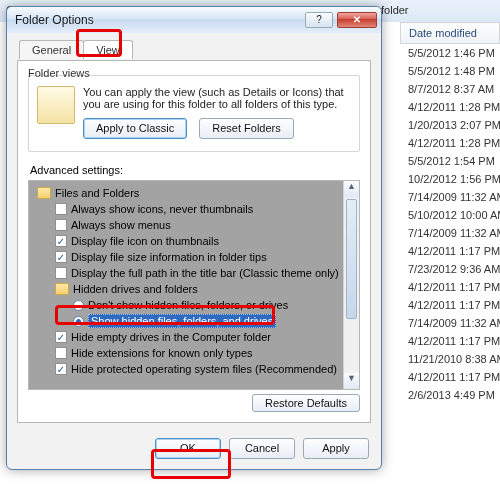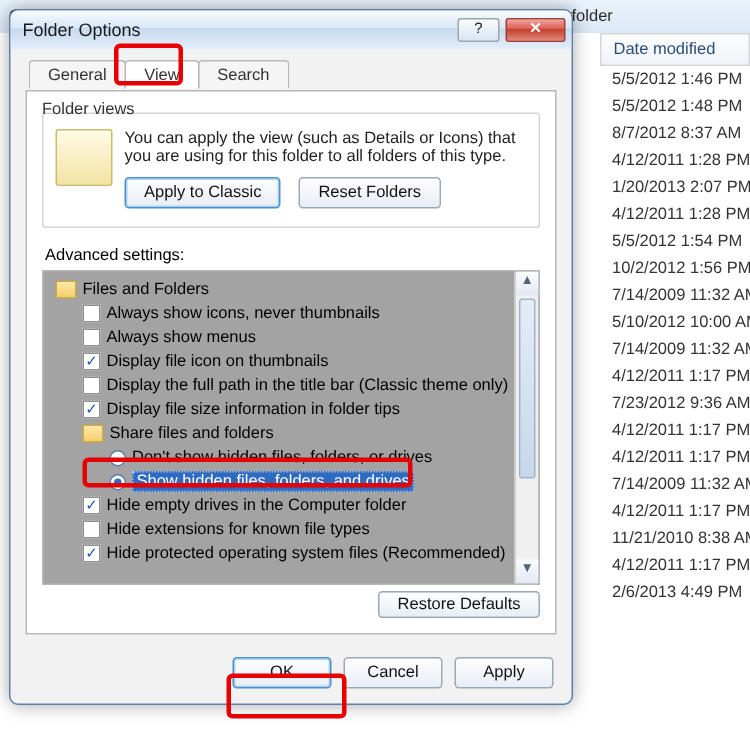--- a/index.html
+++ b/index.html
@@ -89,21 +89,20 @@
   <div class="titlebar">
     <span>Folder Options</span>
     <span class="spacer"></span>
     <span class="tb-btn">?</span>
     <span class="tb-btn tb-close">✕</span>
   </div>
 
   <div class="tabs">
     <div class="tab">General</div>
     <div class="tab active">View</div>
-    <div class="tab">Search</div>
   </div>
 
   <div class="tabpane">
     <span class="group-label">Folder views</span>
     <div class="folder-views">
       <div class="fv-icon"></div>
       <div class="fv-body">
         <div>You can apply the view (such as Details or Icons) that you are using for this folder to all folders of this type.</div>
         <div class="fv-btns">
           <div class="btn default">Apply to Classic</div>
@@ -124,46 +123,46 @@
         </div>
       <div class="node lvl2">
           <span class="chk"></span>
           <span>Always show menus</span>
         </div>
       <div class="node lvl2">
           <span class="chk on"></span>
           <span>Display file icon on thumbnails</span>
         </div>
       <div class="node lvl2">
+          <span class="chk on"></span>
+          <span>Display file size information in folder tips</span>
+        </div>
+      <div class="node lvl2">
           <span class="chk"></span>
           <span>Display the full path in the title bar (Classic theme only)</span>
         </div>
       <div class="node lvl2">
-          <span class="chk on"></span>
-          <span>Display file size information in folder tips</span>
-        </div>
-      <div class="node lvl2">
           <span class="folder-ico"></span>
-          <span>Share files and folders</span>
+          <span>Hidden drives and folders</span>
         </div>
       <div class="node lvl3">
           <span class="radio"></span>
           <span>Don't show hidden files, folders, or drives</span>
         </div>
       <div class="node lvl3">
           <span class="radio on"></span>
           <span class="sel">Show hidden files, folders, and drives</span>
         </div>
       <div class="node lvl2">
           <span class="chk on"></span>
           <span>Hide empty drives in the Computer folder</span>
         </div>
       <div class="node lvl2">
           <span class="chk"></span>
-          <span>Hide extensions for known file types</span>
+          <span>Hide extensions for known only types</span>
         </div>
       <div class="node lvl2">
           <span class="chk on"></span>
           <span>Hide protected operating system files (Recommended)</span>
         </div>
       <div class="scrollbar">
         <div class="arr" style="top:0">▲</div>
         <div class="thumb"></div>
         <div class="arr" style="bottom:0">▼</div>
       </div>

